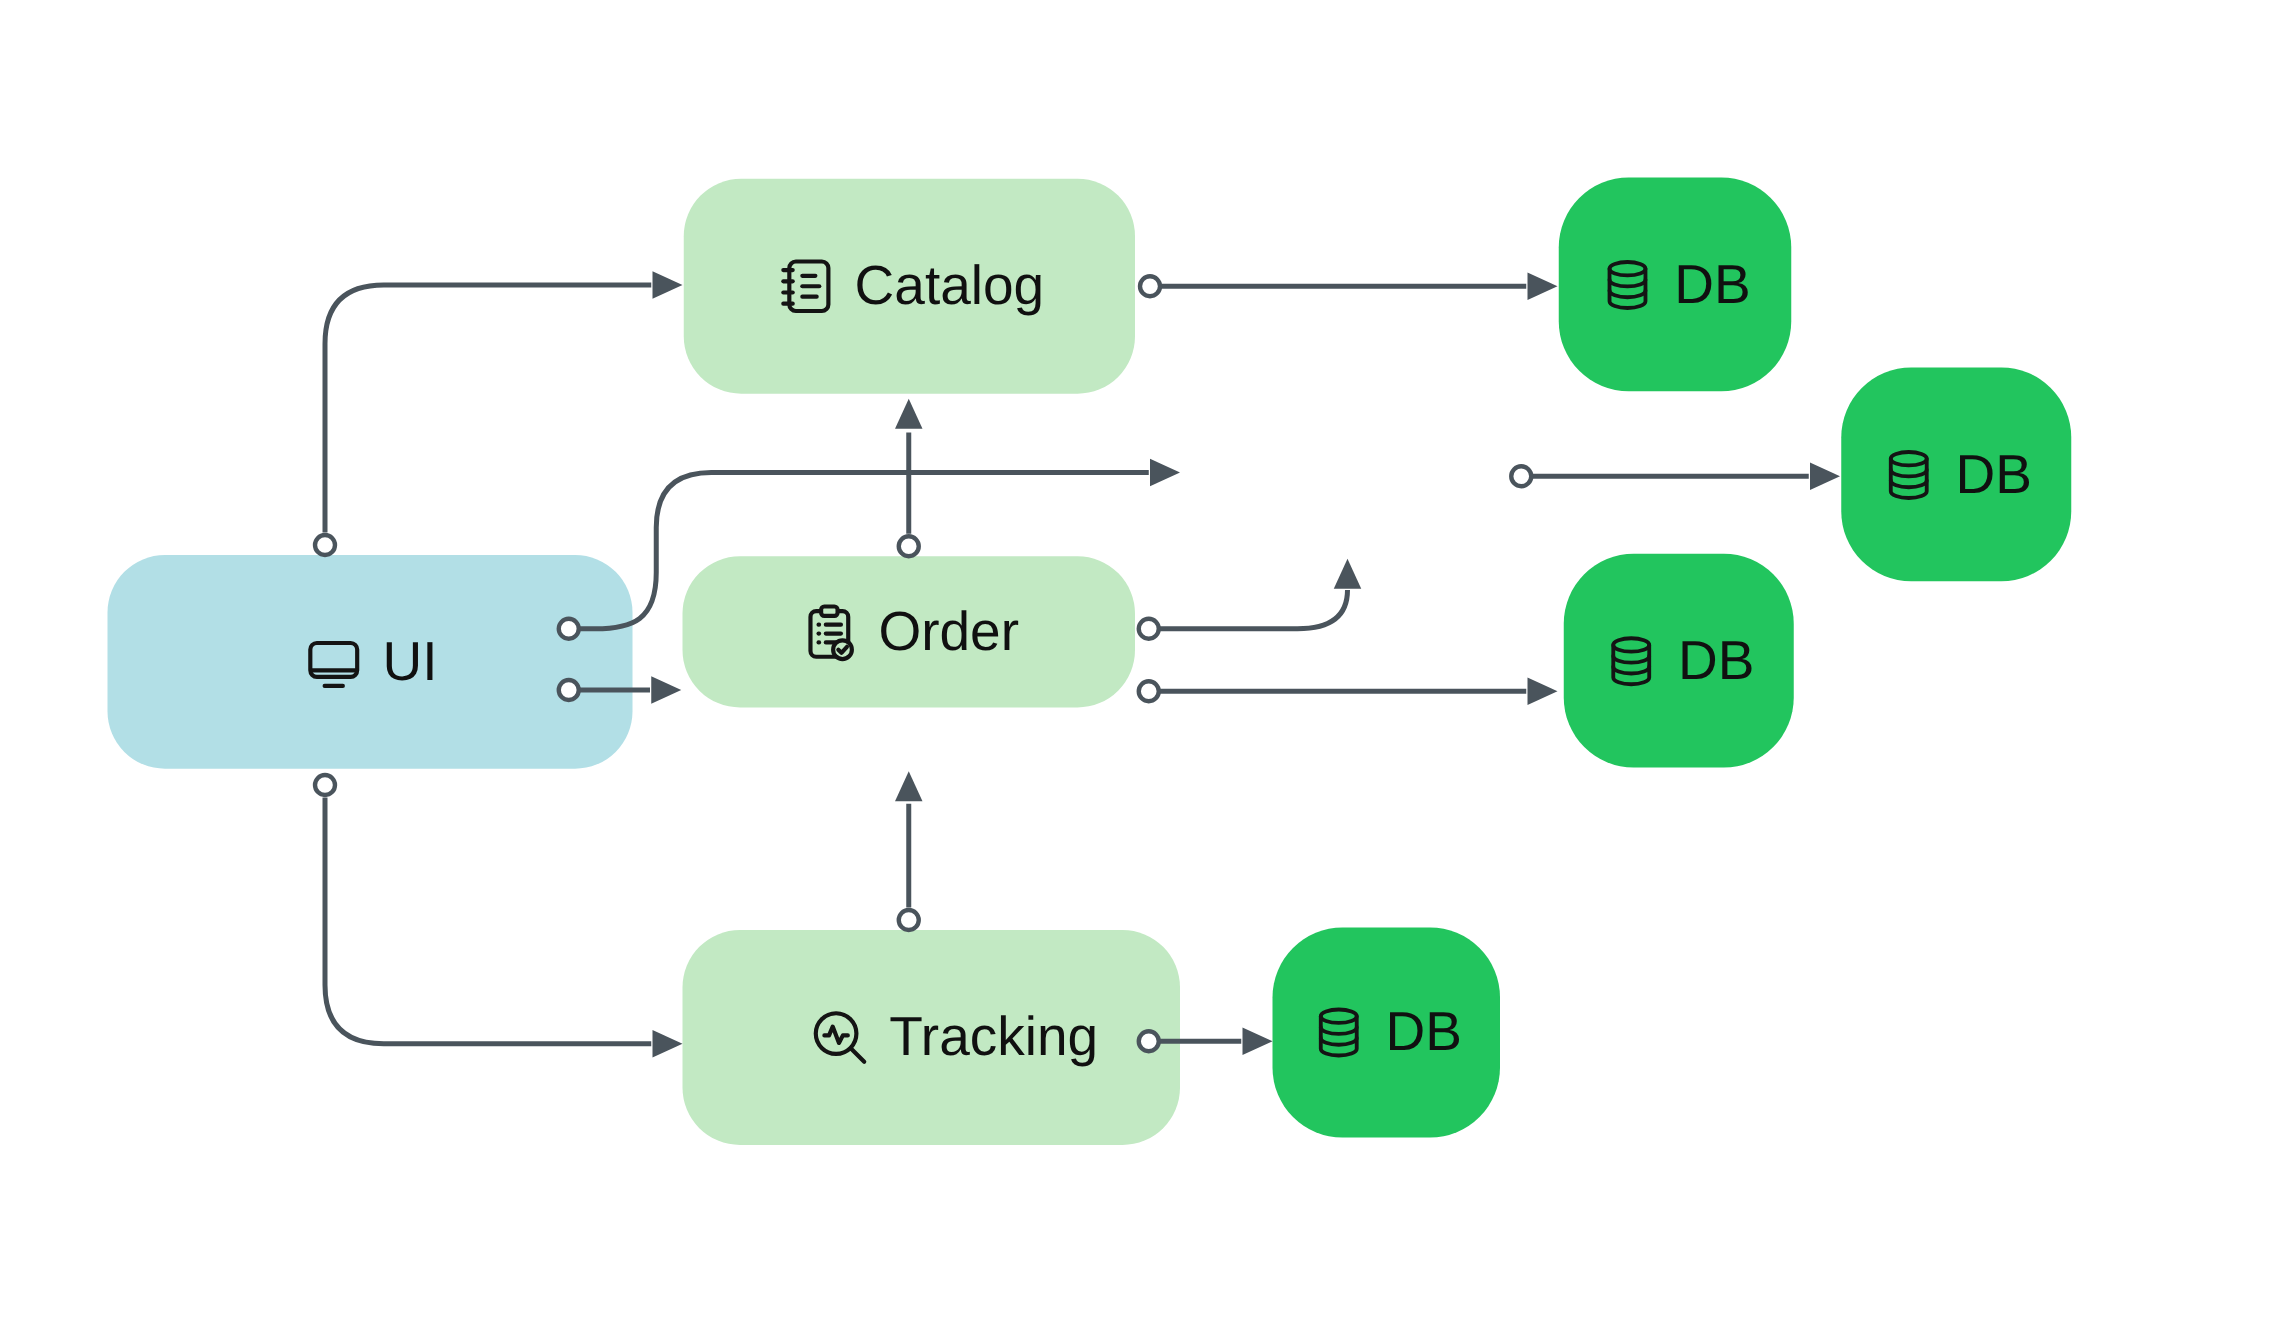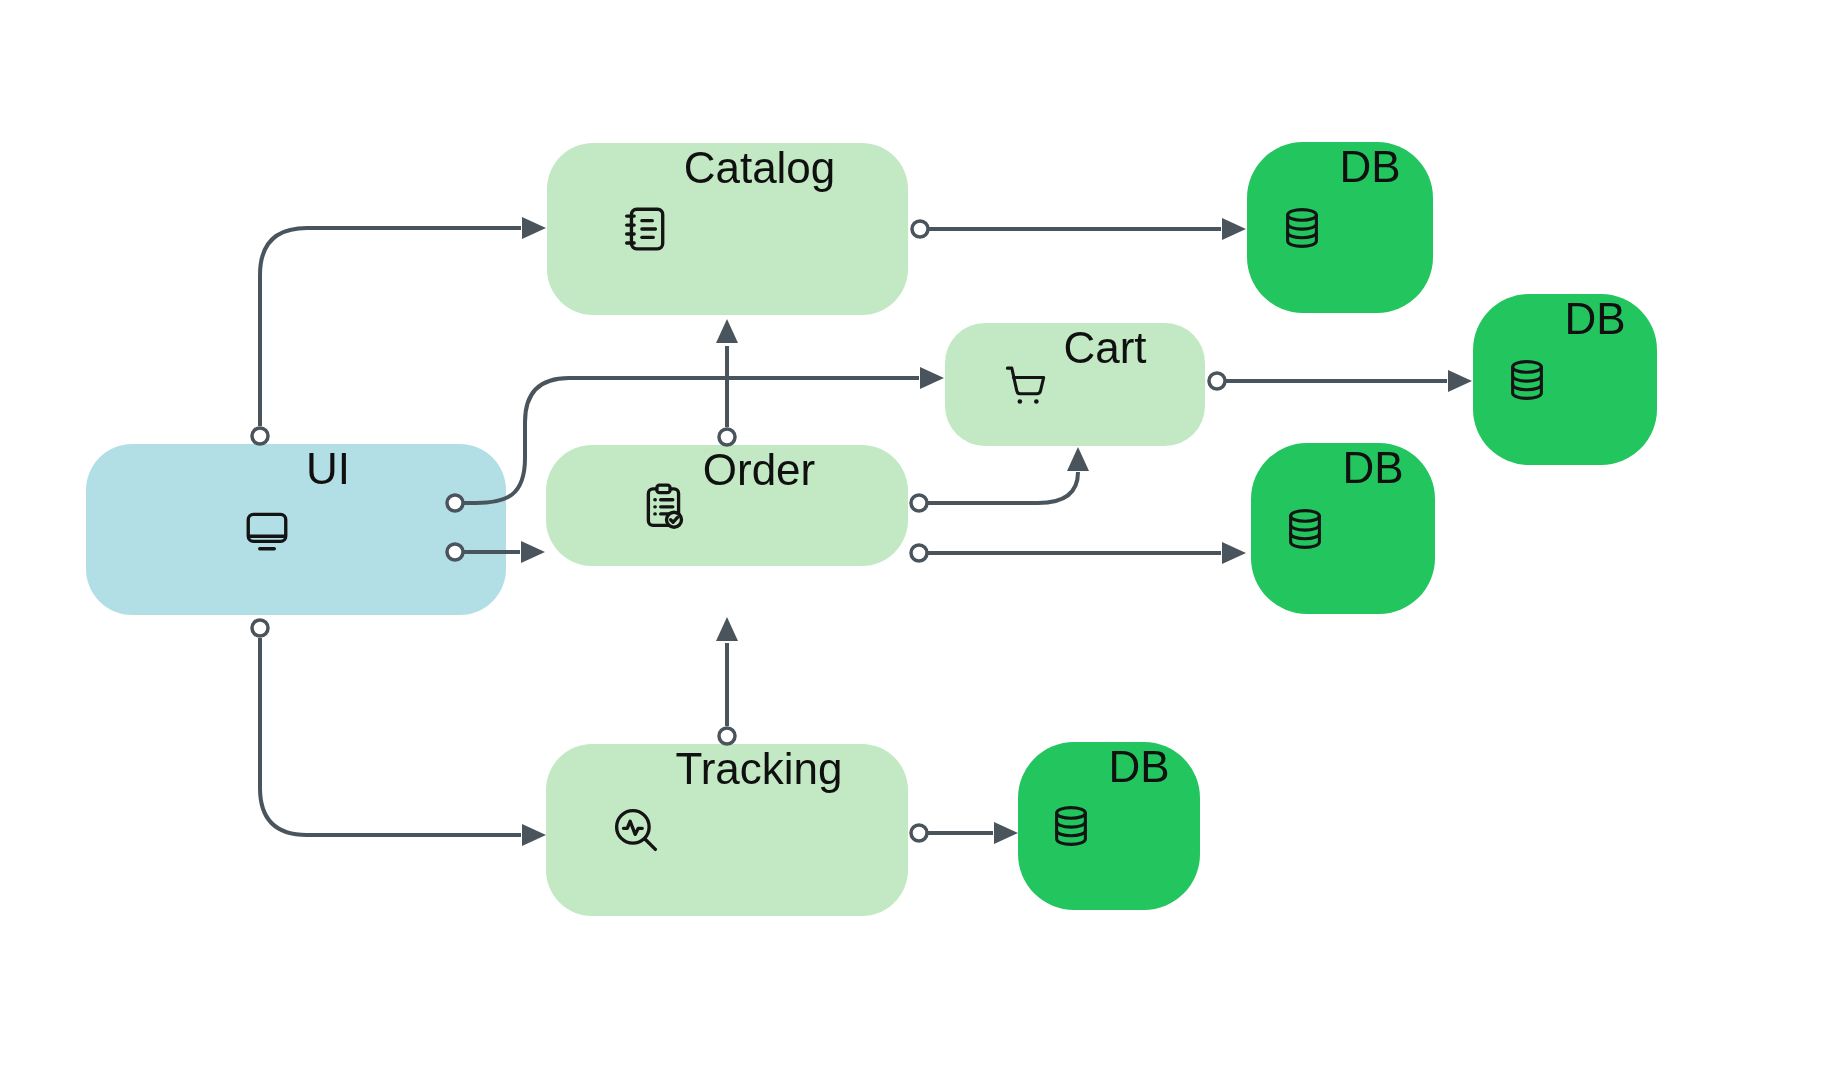--- a/index.html
+++ b/index.html
@@ -5,21 +5,21 @@
   html,body{margin:0;padding:0;background:#ffffff;}
   #canvas{
     position:relative;
     width:1822px;height:1067px;
     background:#ffffff;
     font-family:"Liberation Sans","DejaVu Sans",sans-serif;
     overflow:hidden;
   }
   .node{
     position:absolute;
-    display:flex;justify-content:center;
+    display:flex;align-items:center;justify-content:center;
     gap:14px;
     color:#101010;
     font-size:44px;font-weight:500;letter-spacing:0;
     user-select:none;
   }
   .node .icon{display:flex;align-items:center;justify-content:center;flex:0 0 auto;}
   .node .icon svg{display:block;stroke:#141414;fill:none;stroke-width:1.6;stroke-linecap:round;stroke-linejoin:round;}
   .service{background:#c2e9c3;border-radius:46px;}
   .client{background:#b2dfe6;border-radius:46px;}
   .datastore{background:#22c55e;border-radius:56px;}
@@ -55,50 +55,40 @@
         <line x1="3.2" y1="14.4" x2="6.8" y2="14.4"></line>
         <line x1="3.2" y1="18.7" x2="6.8" y2="18.7"></line>
         <line x1="10.5" y1="8" x2="15.5" y2="8"></line>
         <line x1="10.5" y1="12" x2="17" y2="12"></line>
         <line x1="10.5" y1="16" x2="16" y2="16"></line>
       </svg>
     </span>
     <span class="label">Catalog</span>
   </div>
 
-  <div class="node service small" style="left:945px;top:323px;width:260px;height:123px;">
-    <span class="icon">
-      <svg width="46" height="46" viewBox="0 0 24 24">
-        <path d="M2.3 3.2 H4.6 L7.2 15.1 a1.9 1.9 0 0 0 1.9 1.5 h8.6 a1.9 1.9 0 0 0 1.85 -1.5 l1.65 -7 H5.4"></path>
-        <circle cx="8.8" cy="20.6" r="1.2" fill="#141414" stroke="none"></circle>
-        <circle cx="17.4" cy="20.6" r="1.2" fill="#141414" stroke="none"></circle>
-      </svg>
-    </span>
-    <span class="label">Cart</span>
-  </div>
 
   <div class="node service" style="left:546px;top:445px;width:362px;height:121px;">
     <span class="icon">
       <svg width="50" height="50" viewBox="0 0 24 24">
         <rect x="4.5" y="3.8" width="14.5" height="17.5" rx="2.2"></rect>
         <rect x="8.6" y="2" width="6.3" height="3.6" rx="1.2" fill="#c2e9c3"></rect>
         <line x1="7.6" y1="9" x2="7.8" y2="9"></line>
         <line x1="7.6" y1="12.4" x2="7.8" y2="12.4"></line>
         <line x1="7.6" y1="15.8" x2="7.8" y2="15.8"></line>
         <line x1="10.4" y1="9" x2="16.2" y2="9"></line>
         <line x1="10.4" y1="12.4" x2="16.2" y2="12.4"></line>
         <line x1="10.4" y1="15.8" x2="16.2" y2="15.8"></line>
         <circle cx="16.8" cy="18.6" r="3.6" fill="#c2e9c3"></circle>
         <path d="M15.2 18.6 l1.2 1.2 2.1 -2.3"></path>
       </svg>
     </span>
     <span class="label">Order</span>
   </div>
 
-  <div class="node service" style="left:546px;top:744px;width:362px;height:172px;">
+  <div class="node service" style="left:546px;top:744px;width:362px;height:172px;padding-left:36px;">
     <span class="icon">
       <svg width="50" height="50" viewBox="0 0 24 24">
         <circle cx="10.5" cy="10.5" r="7.8"></circle>
         <line x1="16.3" y1="16.3" x2="21.3" y2="21.3"></line>
         <path d="M6 11.2 h1.8 l1.4 -3.4 2.4 6.3 1.5 -2.9 h1.9"></path>
       </svg>
     </span>
     <span class="label">Tracking</span>
   </div>
 

